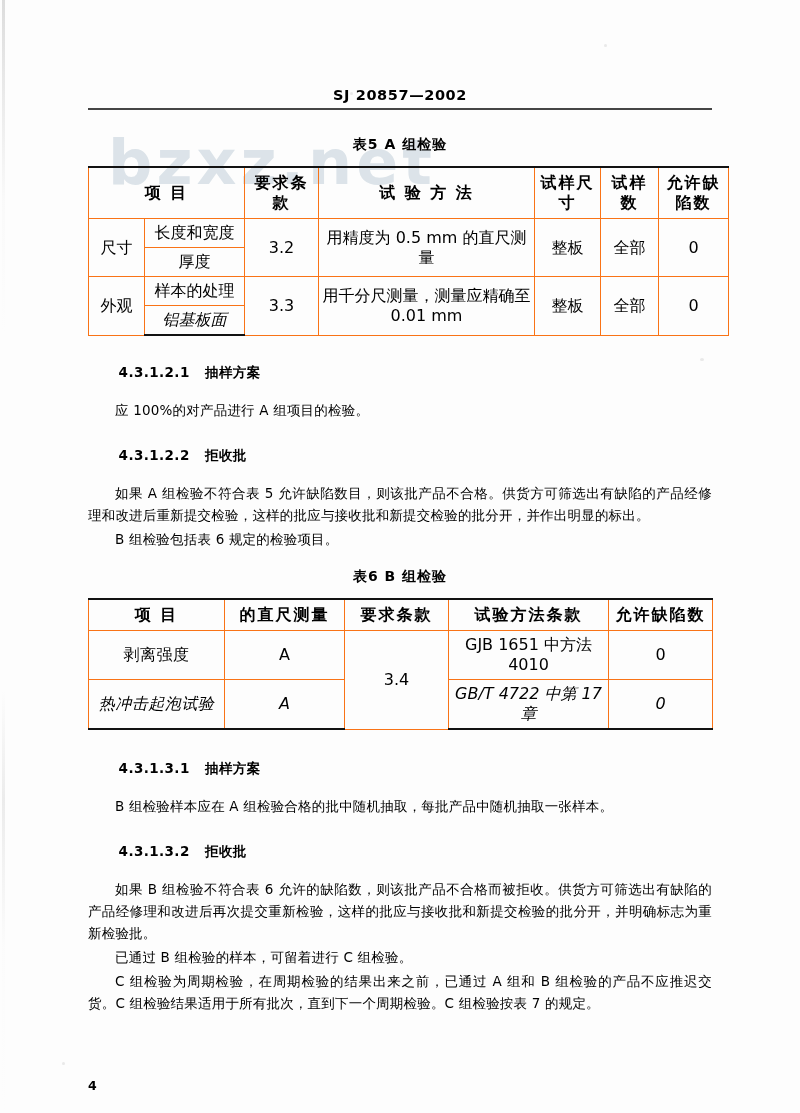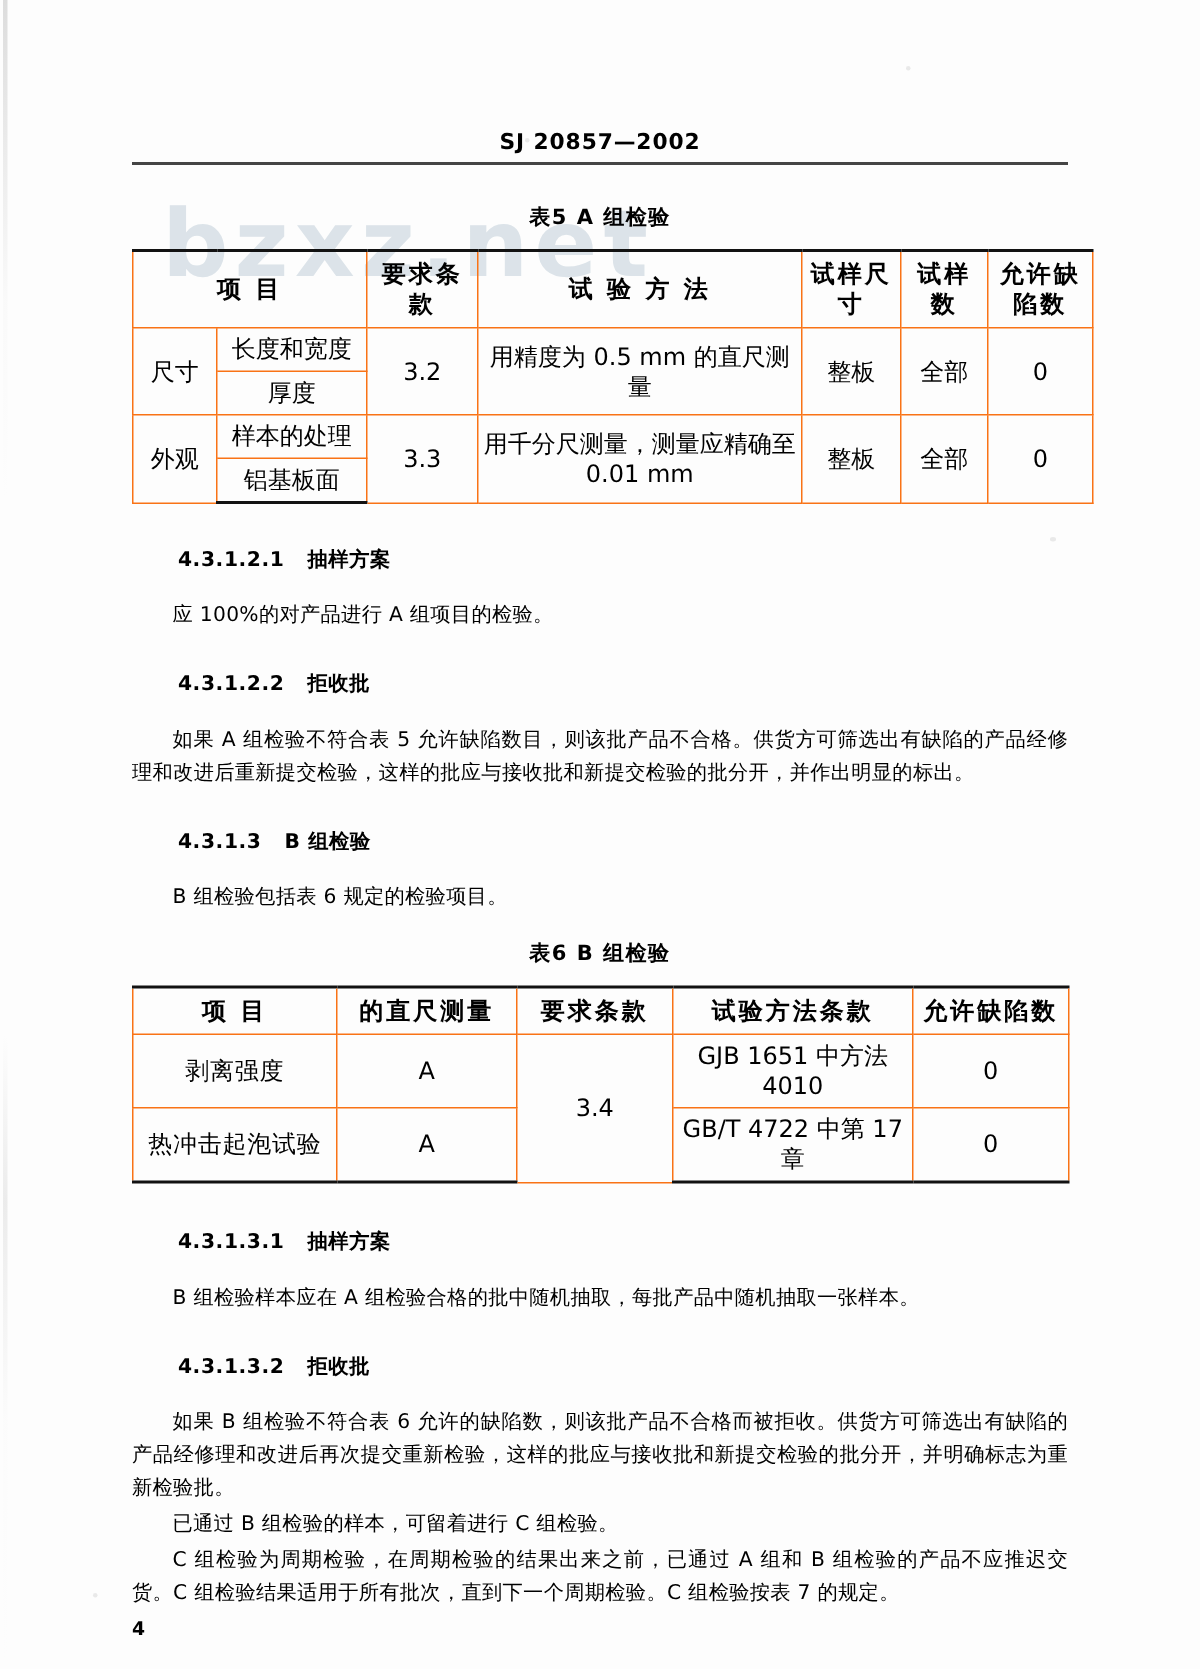--- a/index.html
+++ b/index.html
@@ -81,21 +81,21 @@
     vertical-align: middle;
     font-weight: normal;
     line-height: 1.25;
   }
   table.doc thead td {
     font-weight: 700;
     letter-spacing: 2px;
     padding: 5px 3px;
   }
   table.doc .outer-top { border-top: 2px solid #121212; }
-  table.doc .outer-bottom { border-bottom: 2px solid #121212; }
+  table.doc .outer-bottom { border-bottom: 2px solid #121212; font-style: italic; }
   .hdr-rule-row td { border-bottom: 2px solid #121212; }
   td.lft { text-align: left; padding-left: 10px; letter-spacing: 0.5px; }
   td.nospace { letter-spacing: 0; }
 
   
   .clause {
     font-size: 13.5px;
     font-weight: 700;
     letter-spacing: 0.4px;
     margin: 9px 0 2px 0;
@@ -218,23 +218,20 @@
     <div class="clause" style="margin-top:12px;">
       <span>4.3.1.2.1</span><span>&nbsp;&nbsp;&nbsp;</span><span>抽样方案</span>
     </div>
     <p class="para">应 100%的对产品进行 A 组项目的检验。</p>
 
     <div class="clause">
       <span>4.3.1.2.2</span><span>&nbsp;&nbsp;&nbsp;</span><span>拒收批</span>
     </div>
     <p class="para">如果 A 组检验不符合表 5 允许缺陷数目，则该批产品不合格。供货方可筛选出有缺陷的产品经修理和改进后重新提交检验，这样的批应与接收批和新提交检验的批分开，并作出明显的标出。</p>
 
-    <div class="clause">
-      <span>4.3.1.3</span><span>&nbsp;&nbsp;&nbsp;</span><span>B 组检验</span>
-    </div>
     <p class="para">B 组检验包括表 6 规定的检验项目。</p>
 
     <div class="tbl-caption" style="margin-top:18px;margin-bottom:12px;">表6   B 组检验</div>
 
     <table class="doc">
       <colgroup>
         <col style="width:136px">
           <col style="width:120px">
           <col style="width:104px">
         <col style="width:160px">

